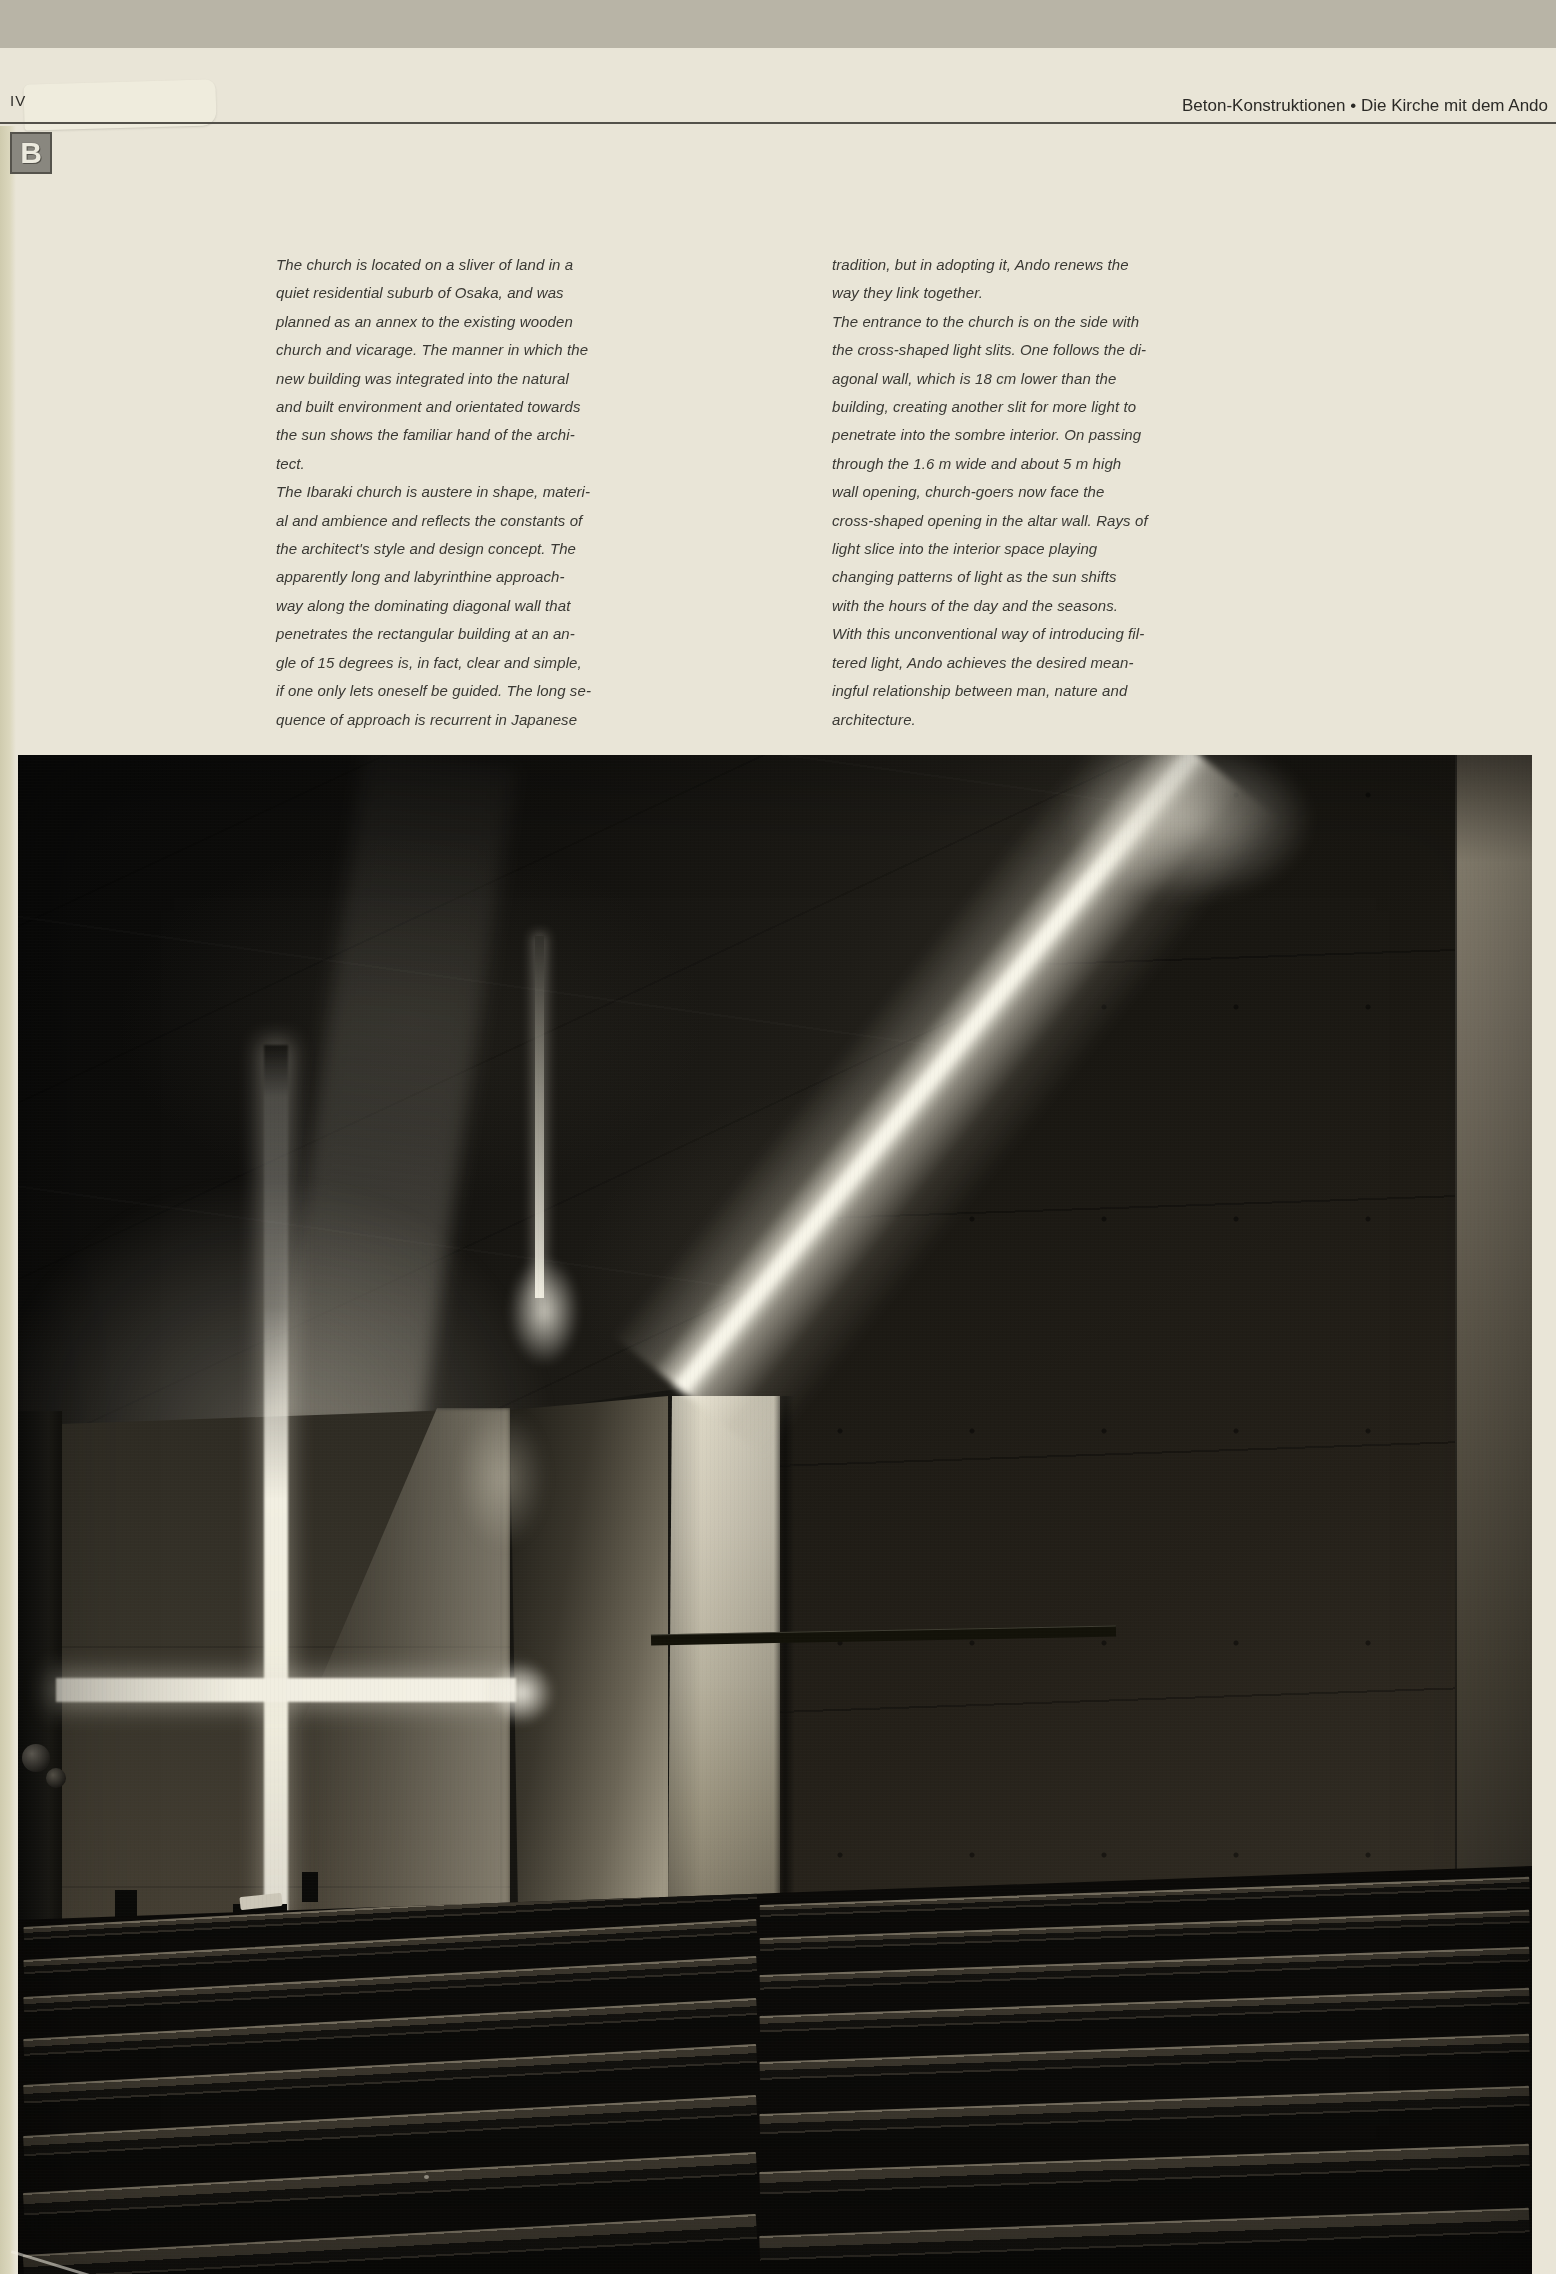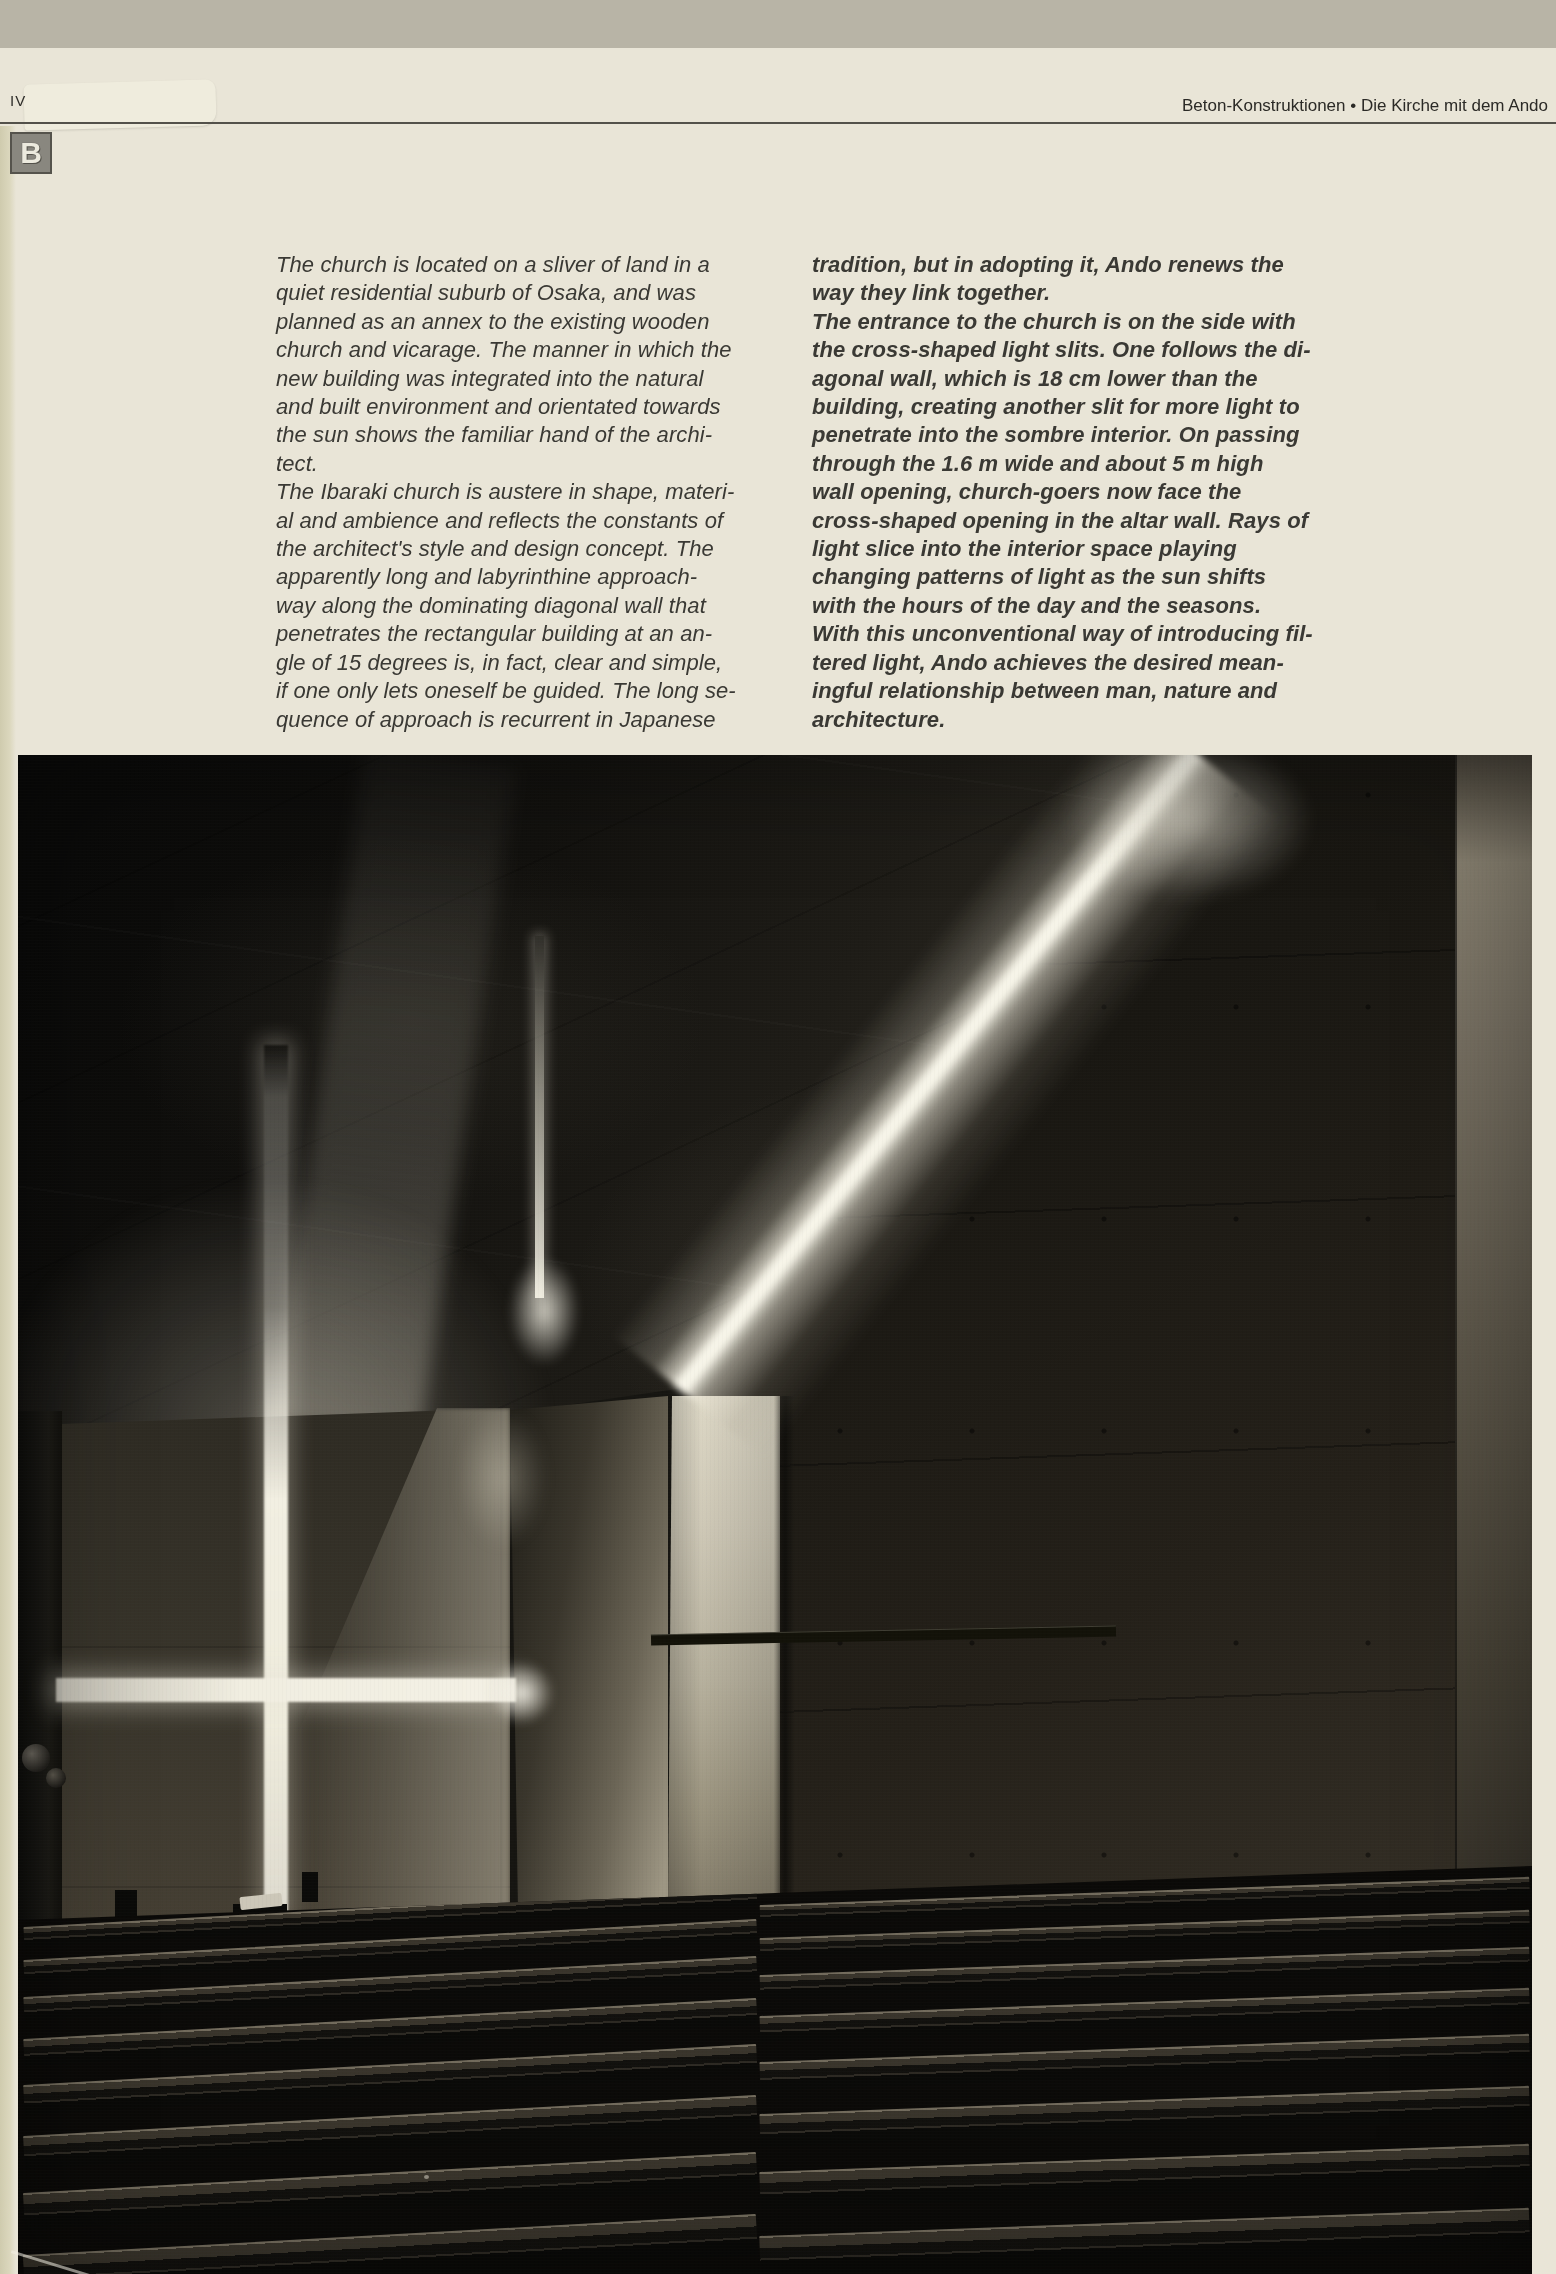--- a/index.html
+++ b/index.html
@@ -10,24 +10,24 @@
         background:linear-gradient(to right,#cfcbae,#dbd7bd 60%,rgba(219,215,189,0));}
   .tape-patch{position:absolute;left:24px;top:34px;width:192px;height:46px;background:#efecdd;
         transform:rotate(-1.6deg);border-radius:6px 10px 14px 4px;box-shadow:0 1px 2px rgba(80,78,64,.18);}
   .page-number{position:absolute;left:10px;top:44px;font-size:15px;color:#2e2d29;letter-spacing:1px;}
   .header-right{position:absolute;right:8px;top:48px;font-size:17px;color:#2b2a26;}
   .header-rule{position:absolute;left:0;top:74px;width:1556px;height:2px;background:#53514a;}
   .logo-b{position:absolute;left:10px;top:84px;width:38px;height:38px;background:#89877f;
         border:2px solid #55534c;display:flex;align-items:center;justify-content:center;
         font-size:30px;font-weight:bold;color:#eceade;text-shadow:0 0 1px #44423c,1px 1px 0 #55534c;}
   
-  .col{position:absolute;top:203px;font-style:italic;font-size:22px;line-height:28.4px;
+  .col{position:absolute;top:203px;font-style:italic;font-size:15px;line-height:28.4px;
         color:#3a3934;white-space:pre-line;letter-spacing:.1px;}
   .col-left{left:276px;width:492px;}
-  .col-right{left:812px;width:520px;font-weight:bold;}
+  .col-right{left:832px;width:520px;}
   
   .photo{position:absolute;left:18px;top:707px;width:1514px;height:1527px;background:#161511;overflow:hidden;}
   .photo *{position:absolute;}
   .ceiling{left:0;top:0;width:1514px;height:700px;
         clip-path:polygon(0 0,1176px 0,665px 633px,480px 660px,0 690px);
         background:
           radial-gradient(ellipse 420px 260px at 26% 38%,rgba(70,66,55,.25),transparent 70%),
           radial-gradient(ellipse 500px 300px at 60% 75%,rgba(120,113,96,.22),transparent 70%),
           linear-gradient(118deg,#0a0a09 6%,#12110e 30%,#1e1c17 50%,#302d25 68%,#4a463b 83%,#625c4d 93%);}
   .ceiling-joints{left:0;top:0;width:1514px;height:700px;opacity:.5;

